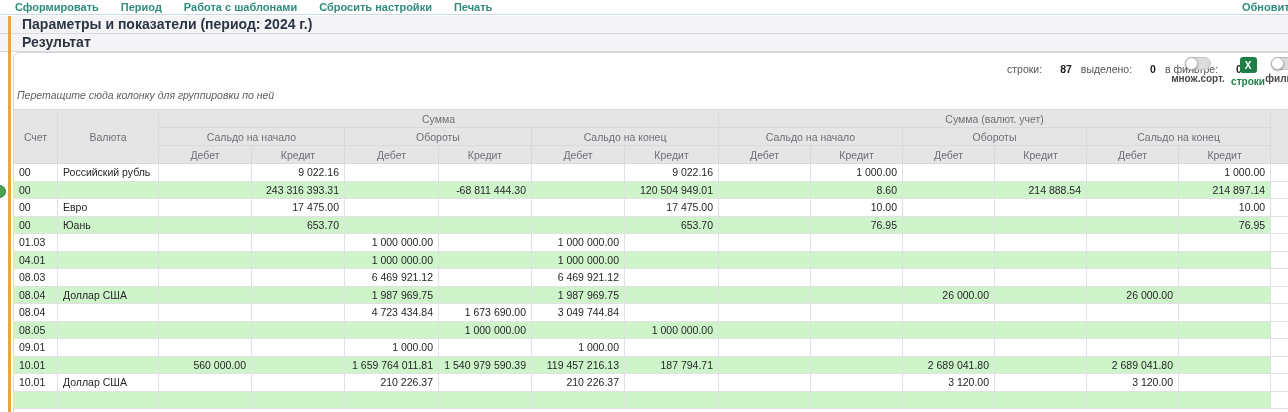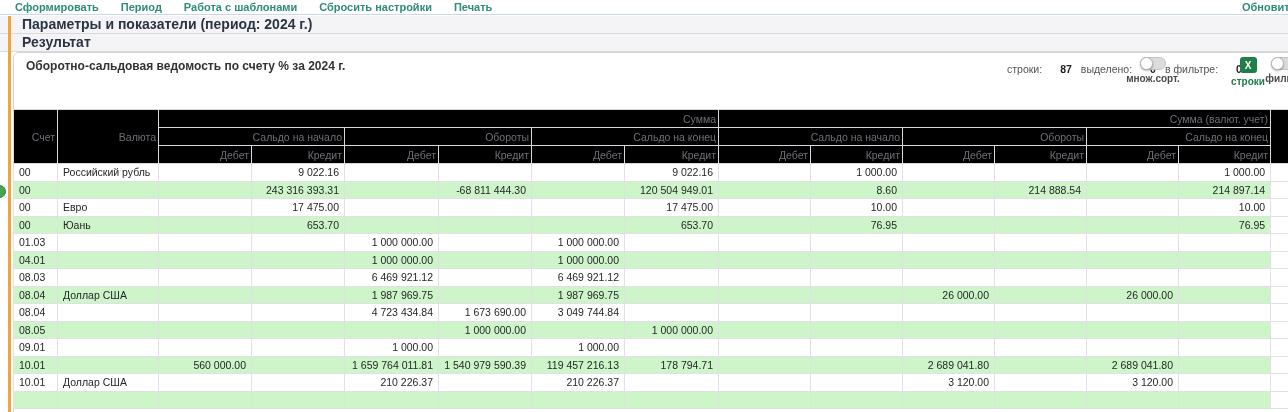--- a/index.html
+++ b/index.html
@@ -24,34 +24,34 @@
 
   .orange-bar { position:absolute; left:8px; top:16px; width:3px; height:396px; background:#f1a43c; }
   .side-dot { position:absolute; left:-7px; top:185px; width:13px; height:13px; border-radius:50%; background:#49a351; border:1px solid #2f8040; }
 
   
   .panel { position:absolute; left:13px; top:52px; width:1277px; height:372px; background:#fff; border:1px solid #d4d4d8; border-radius:6px 0 0 0; }
   .title { position:absolute; left:12px; top:6px; font-size:12px; font-weight:700; color:#333; white-space:nowrap; }
   .stats { position:absolute; left:993px; top:10px; display:flex; gap:9px; font-size:10.5px; color:#555; white-space:nowrap; }
   .stat b { color:#1d1d1d; margin-left:18px; }
   .ctrl { position:absolute; top:4px; display:flex; flex-direction:column; align-items:center; gap:3px; }
-  .ctrl-multisort { left:1110px; width:58px; }
+  .ctrl-multisort { left:1155px; width:58px; }
   .ctrl-export { left:1212px; width:44px; }
   .ctrl-filter { left:1246px; width:48px; }
   .ctrl-label { font-size:10px; color:#4a4a4a; font-weight:600; white-space:nowrap; }
   .toggle { width:26px; height:13px; border-radius:7px; background:#dcdcdc; border:1px solid #c2c2c2; position:relative; cursor:pointer; }
   .toggle-knob { position:absolute; left:-1px; top:-1px; width:13px; height:13px; border-radius:50%; background:#fff; border:1px solid #b5b5b5; box-shadow:0 1px 2px rgba(0,0,0,.3); }
   .export-btn { width:17px; height:16px; background:#1f7f47; border-radius:3px; color:#fff; font-size:10px; font-weight:700; display:flex; align-items:center; justify-content:center; cursor:pointer; }
   .ctrl-export .ctrl-label { color:#1f7f47; }
   .drag-hint { position:absolute; left:3px; top:36px; font-size:10.5px; font-style:italic; color:#5f5f5f; white-space:nowrap; }
 
   
   table { position:absolute; left:-1px; top:56px; width:1276px; border-collapse:collapse; table-layout:fixed; }
   th, td { overflow:hidden; white-space:nowrap; }
-  thead th { background:#000000; color:#6e6e78; font-weight:400; font-size:10.5px; height:18px; text-align:right; border:1px solid #d9d9dd; padding:0 2px; }
+  thead th { background:#e5e5e5; color:#6e6e78; font-weight:400; font-size:10.5px; height:18px; text-align:center; border:1px solid #d9d9dd; padding:0 2px; }
   tbody td { height:17.5px; font-size:10.5px; color:#26262a; padding:0 4px; border:1px solid #e1e1e5; background:#fff; }
   tbody tr.hl td { background:#cdf5c9; }
   td.c-acc { text-align:left; padding-left:5px; }
   td.c-cur { text-align:left; padding-left:5px; }
   td.c-num { text-align:right; padding-right:5px; }
   tbody td.c-spacer, tbody tr.hl td.c-spacer { background:#fff; }
 </style>
 </head>
 <body>
 
@@ -70,21 +70,20 @@
   <div class="bar-label">Параметры и показатели (период: 2024 г.)</div>
 </div>
 <div class="bar bar-result">
   <div class="bar-label">Результат</div>
 </div>
 
 <div class="orange-bar"></div>
 <div class="side-dot"></div>
 
 <div class="panel">
-  <div class="title">Оборотно-сальдовая ведомость по счету % за 2024 г.</div>
 
   <div class="stats">
     <span class="stat"><span>строки:</span><b>87</b></span>
     <span class="stat"><span>выделено:</span><b>0</b></span>
     <span class="stat"><span>в фильтре:</span><b>0</b></span>
   </div>
 
   <div class="ctrl ctrl-multisort">
     <div class="toggle">
         <div class="toggle-knob"></div>
@@ -95,20 +94,21 @@
     <div class="export-btn">X</div>
     <div class="ctrl-label">строки</div>
   </div>
   <div class="ctrl ctrl-filter">
     <div class="toggle">
         <div class="toggle-knob"></div>
       </div>
     <div class="ctrl-label">фильтр</div>
   </div>
 
+  <div class="drag-hint">Перетащите сюда колонку для группировки по ней</div>
 
   <table>
     <colgroup>
       <col style="width:44px">
         <col style="width:101px">
       <col style="width:93px">
         <col style="width:93px">
         <col style="width:94px">
         <col style="width:93px">
         <col style="width:93px">
@@ -341,21 +341,21 @@
           <td class="c-spacer"></td>
         </tr>
         <tr class="hl">
           <td class="c-acc">10.01</td>
           <td class="c-cur"></td>
           <td class="c-num">560 000.00</td>
           <td class="c-num"></td>
           <td class="c-num">1 659 764 011.81</td>
           <td class="c-num">1 540 979 590.39</td>
           <td class="c-num">119 457 216.13</td>
-          <td class="c-num">178 794.71</td>
+          <td class="c-num">187 794.71</td>
           <td class="c-num"></td>
           <td class="c-num"></td>
           <td class="c-num">2 689 041.80</td>
           <td class="c-num"></td>
           <td class="c-num">2 689 041.80</td>
           <td class="c-num"></td>
           <td class="c-spacer"></td>
         </tr>
         <tr>
           <td class="c-acc">10.01</td>

